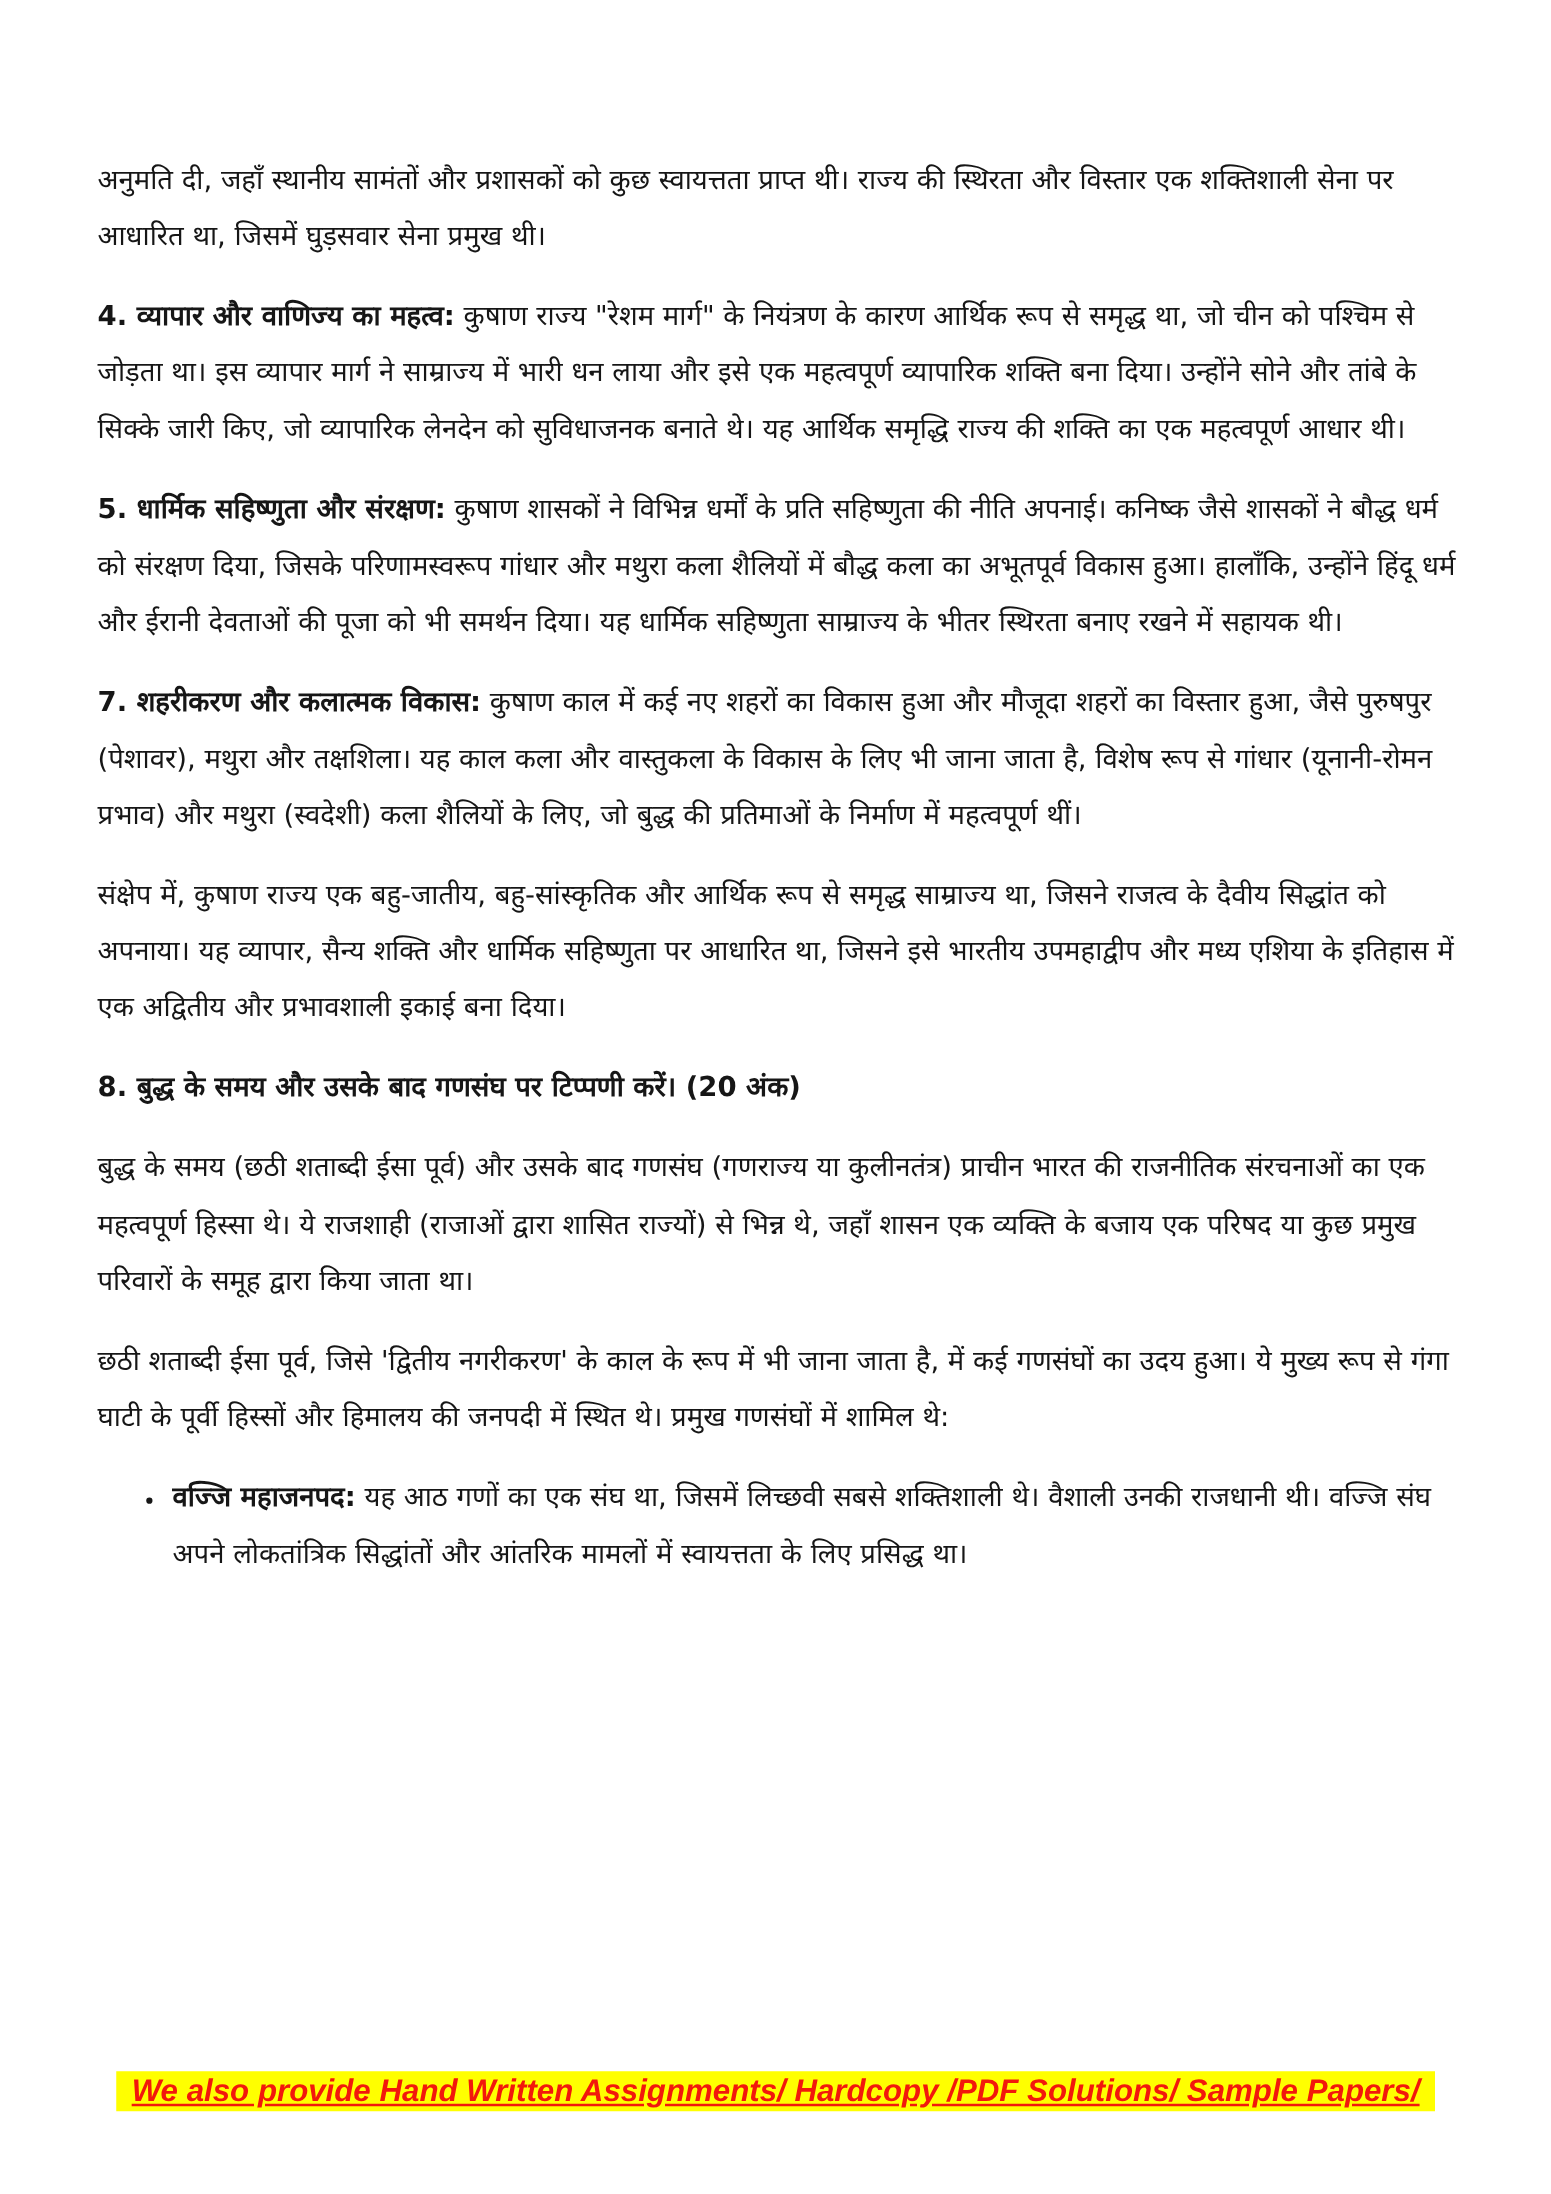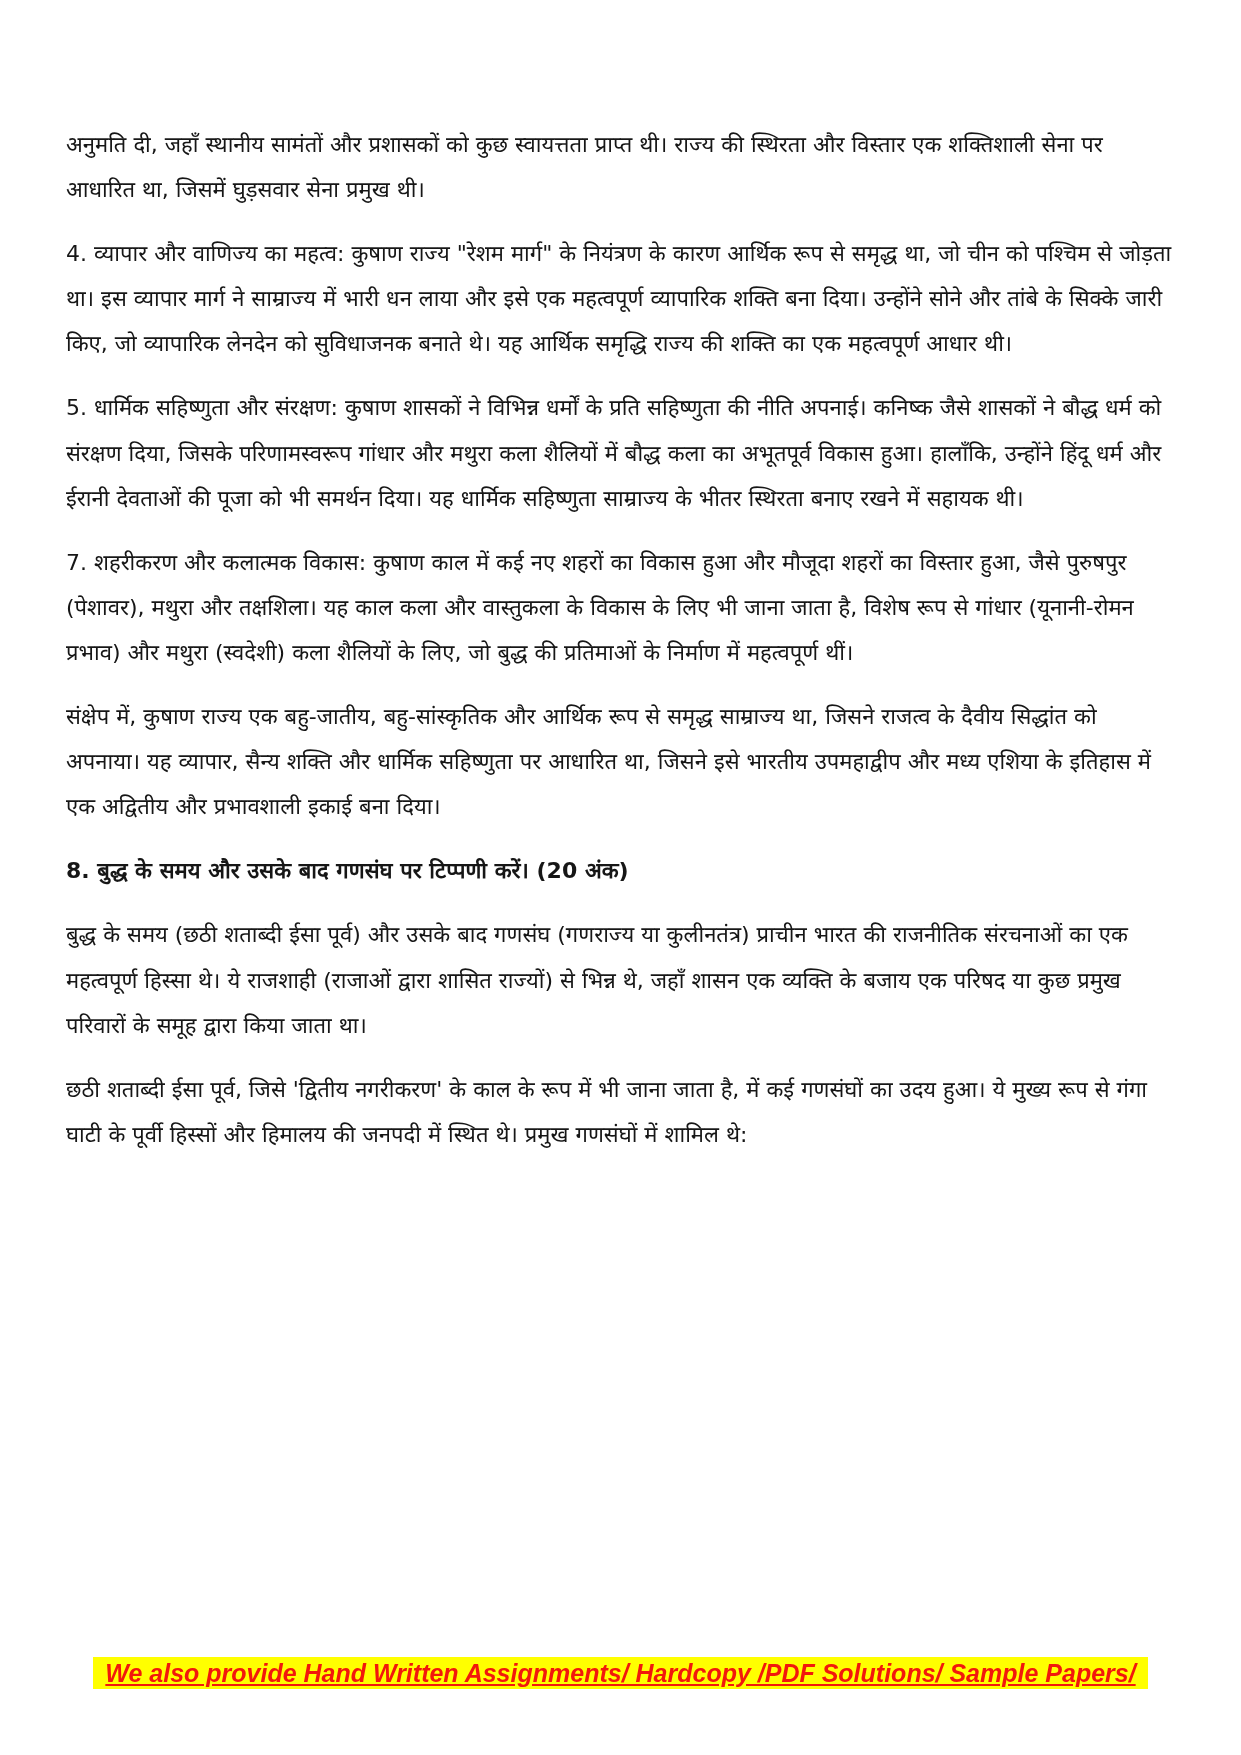--- a/index.html
+++ b/index.html
@@ -12,27 +12,27 @@
     color: #161616;
   }
   .page {
     width: 100%;
     height: 100%;
     padding: 122px 66px 62px 66px;
     display: flex;
     flex-direction: column;
   }
   .doc p {
-    margin: 0 0 19px 0;
+    margin: 0 0 19px 12px;
     font-size: 22px;
     line-height: 2.05;
     text-align: left;
   }
   .doc p.heading { font-weight: bold; }
-  strong.lead { font-weight: normal; }
+  strong.lead { font-weight: bold; }
   ul.points {
     margin: 2px 0 19px 0;
     padding-left: 68px;
     list-style: disc;
   }
   ul.points li {
     font-size: 22px;
     line-height: 2.05;
     padding-left: 4px;
   }
@@ -72,20 +72,23 @@
 
     <p>संक्षेप में, कुषाण राज्य एक बहु-जातीय, बहु-सांस्कृतिक और आर्थिक रूप से समृद्ध साम्राज्य था, जिसने राजत्व के दैवीय सिद्धांत को अपनाया। यह व्यापार, सैन्य शक्ति और धार्मिक सहिष्णुता पर आधारित था, जिसने इसे भारतीय उपमहाद्वीप और मध्य एशिया के इतिहास में एक अद्वितीय और प्रभावशाली इकाई बना दिया।</p>
 
     <p class="heading">8. बुद्ध के समय और उसके बाद गणसंघ पर टिप्पणी करें। (20 अंक)</p>
 
     <p>बुद्ध के समय (छठी शताब्दी ईसा पूर्व) और उसके बाद गणसंघ (गणराज्य या कुलीनतंत्र) प्राचीन भारत की राजनीतिक संरचनाओं का एक महत्वपूर्ण हिस्सा थे। ये राजशाही (राजाओं द्वारा शासित राज्यों) से भिन्न थे, जहाँ शासन एक व्यक्ति के बजाय एक परिषद या कुछ प्रमुख परिवारों के समूह द्वारा किया जाता था।</p>
 
 
     <p>छठी शताब्दी ईसा पूर्व, जिसे 'द्वितीय नगरीकरण' के काल के रूप में भी जाना जाता है, में कई गणसंघों का उदय हुआ। ये मुख्य रूप से गंगा घाटी के पूर्वी हिस्सों और हिमालय की जनपदी में स्थित थे। प्रमुख गणसंघों में शामिल थे:</p>
 
+    <ul class="points">
+      <li><strong class="lead">वज्जि महाजनपद:</strong> <span>यह आठ गणों का एक संघ था, जिसमें लिच्छवी सबसे शक्तिशाली थे। वैशाली उनकी राजधानी थी। वज्जि संघ अपने लोकतांत्रिक सिद्धांतों और आंतरिक मामलों में स्वायत्तता के लिए प्रसिद्ध था।</span></li>
+    </ul>
 
   </div>
 
   <div class="footer">
     <span class="hl">We also provide Hand Written Assignments/ Hardcopy /PDF Solutions/ Sample Papers/</span><br>
   </div>
 
 </div>
 
 </body></html>

